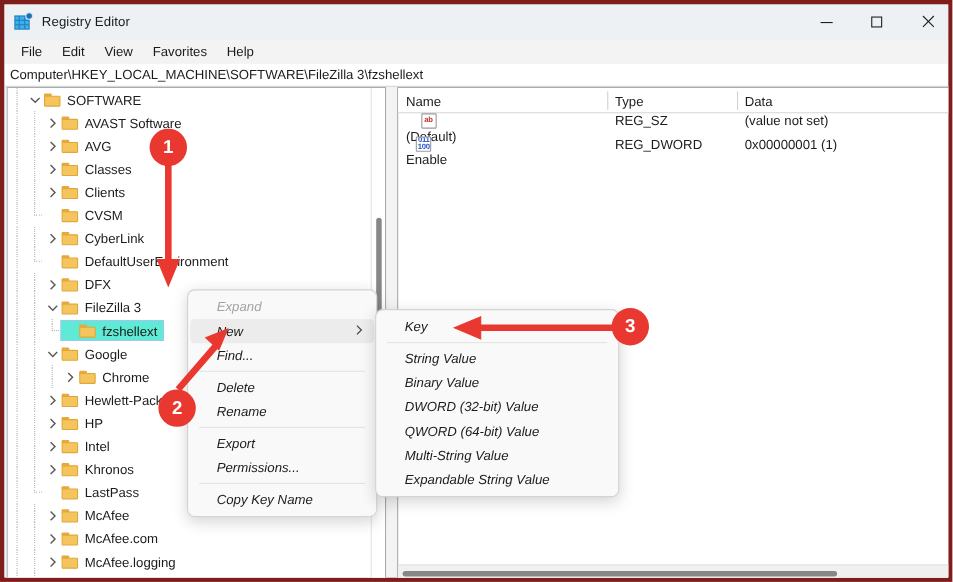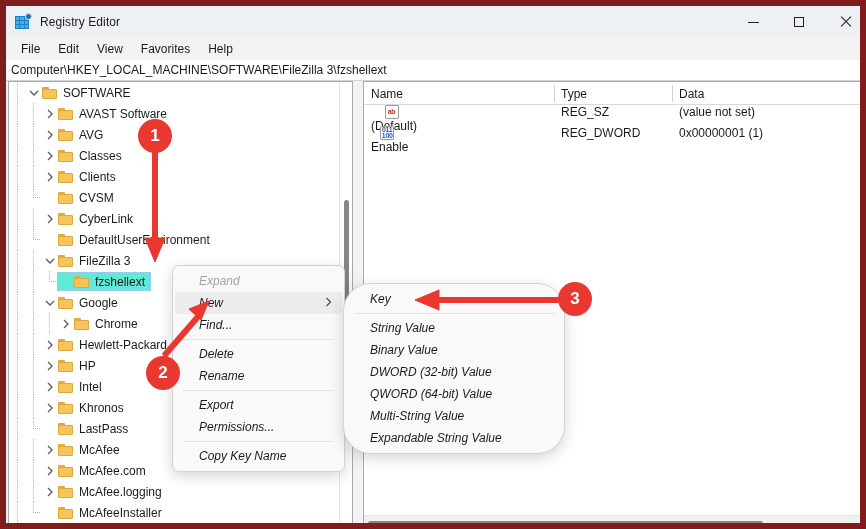--- a/index.html
+++ b/index.html
@@ -8,21 +8,21 @@
     width: 866px; height: 529px;
     overflow: hidden;
     background: #ffffff;
     font-family: "Liberation Sans", sans-serif;
   }
 
   #app {
     position: relative;
     width: 866px; height: 529px;
     background: #f3f3f3;
-    border: 6px solid #7f1d1d;
+    border: 4px solid #7f1d1d;
     overflow: hidden;
   }
 
   
   .titlebar {
     position: absolute; left: 0; top: 0;
     width: 864px; height: 32px;
     background: #eef1f4;
     display: flex; align-items: center;
   }
@@ -256,21 +256,21 @@
     position: absolute;
     background: #f9f9f9;
     border: 1px solid #d3d3d3;
     border-radius: 7px;
     box-shadow: 0 4px 14px rgba(0,0,0,.17);
     padding: 4px 0;
     z-index: 40;
     font-style: italic;
   }
   #ctx-main { left: 166px; top: 259px; width: 173px; }
-  #ctx-sub  { left: 337px; top: 277px; width: 222px; border-radius: 28px; }
+  #ctx-sub  { left: 337px; top: 277px; width: 222px; }
   .ctx-item {
     position: relative;
     height: 22px;
     display: flex; align-items: center;
     font-size: 12px; color: #1b1b1b;
     padding-left: 24px; padding-right: 10px;
     margin: 0 2px;
     border-radius: 4px;
   }
   .ctx-item.disabled { color: #a3a3a3; }
@@ -471,20 +471,36 @@
                 <div class="body"></div>
               </div>
               <span class="lbl">DefaultUserEnvironment</span>
             </div>
           </div>
           <div class="tree-row">
             <div class="guide"></div>
             <div class="guide"></div>
             <div class="row-hit">
               <div class="chev">
+                <svg width="8" height="10" viewBox="0 0 8 10">
+                  <path d="M2 1 L6 5 L2 9" fill="none" stroke="currentColor" stroke-width="1.3"></path>
+                </svg>
+              </div>
+              <div class="folder">
+                <div class="tab"></div>
+                <div class="body"></div>
+              </div>
+              <span class="lbl">DFX</span>
+            </div>
+          </div>
+          <div class="tree-row">
+            <div class="guide"></div>
+            <div class="guide"></div>
+            <div class="row-hit">
+              <div class="chev">
                 <svg width="10" height="8" viewBox="0 0 10 8">
                   <path d="M1 2 L5 6 L9 2" fill="none" stroke="currentColor" stroke-width="1.3"></path>
                 </svg>
               </div>
               <div class="folder">
                 <div class="tab"></div>
                 <div class="body"></div>
               </div>
               <span class="lbl">FileZilla 3</span>
             </div>

